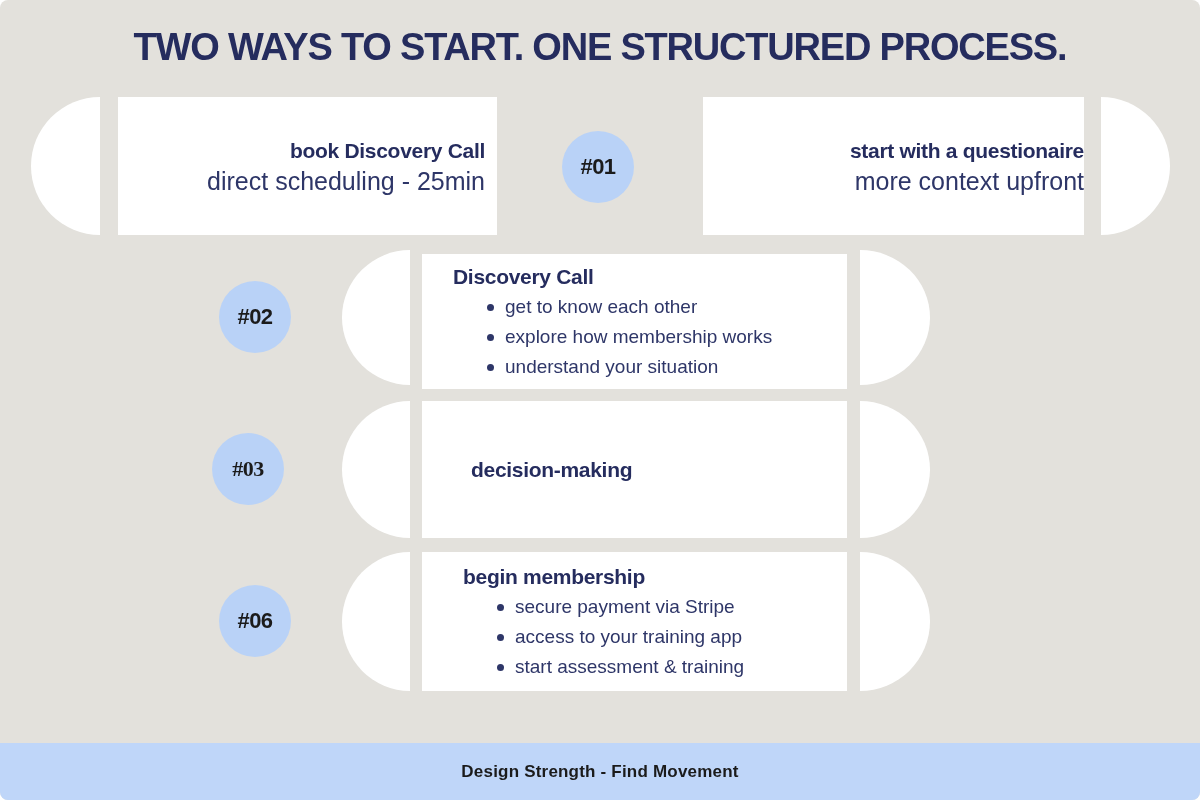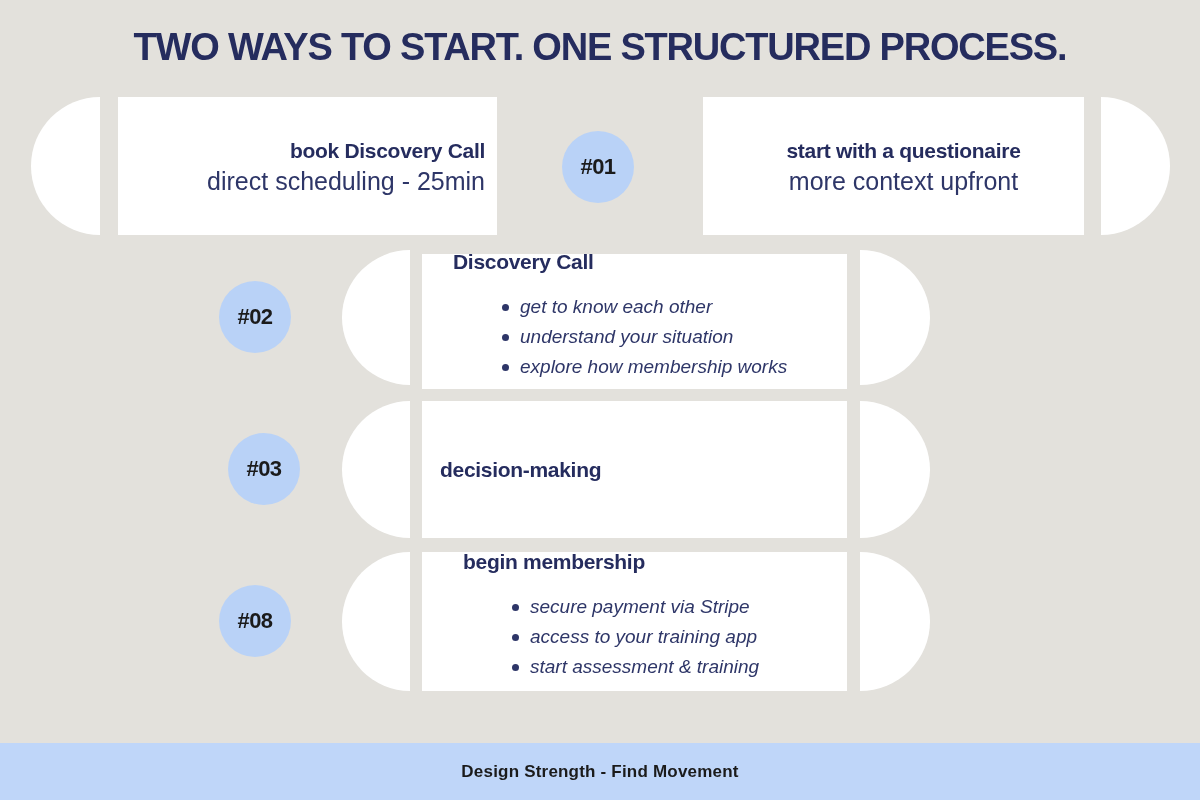--- a/index.html
+++ b/index.html
@@ -3,20 +3,21 @@
 <meta charset="utf-8">
 <style>
   html, body { margin: 0; padding: 0; }
   .canvas {
     position: relative;
     width: 1200px;
     height: 800px;
     overflow: hidden;
     background: var(--background, #e3e1dc);
     font-family: "Liberation Sans", sans-serif;
+    border-radius: 8px;
   }
   .title {
     position: absolute;
     top: 27px; left: 0;
     width: 1200px;
     text-align: center;
     font-size: 38px;
     line-height: 40px;
     font-weight: bold;
     letter-spacing: -1.2px;
@@ -57,23 +58,22 @@
     letter-spacing: -0.3px;
     color: var(--navy_heading, #252c5e);
   }
   .card-sub {
     font-size: 25px;
     line-height: 30px;
     color: var(--navy_text, #2e3668);
   }
   .bullets {
     list-style: none;
-    margin: 15px;
+    margin: 0;
     padding: 0;
-    font-style: italic;
   }
   .bullets li {
     position: relative;
     margin-left: 34px;
     padding-left: 18px;
     font-size: 19px;
     line-height: 30px;
     color: var(--navy_text, #2e3668);
   }
   .bullets li::before {
@@ -81,31 +81,31 @@
     position: absolute;
     left: 0; top: 12px;
     width: 7px; height: 7px;
     border-radius: 50%;
     background: var(--navy_text, #2e3668);
   }
   
   .arc-r1-left  { left: 31px;   top: 97px; width: 69px; height: 138px; }
   .card-1a      { left: 118px;  top: 97px; width: 379px; height: 138px; align-items: flex-end; padding-right: 12px; text-align: left; }
   .badge-1      { left: 562px;  top: 131px; }
-  .card-1b      { left: 703px;  top: 97px; width: 381px; height: 138px; align-items: center; padding-left: 20px; }
+  .card-1b      { left: 703px;  top: 97px; width: 381px; height: 138px; align-items: flex-end; padding-left: 20px; }
   .arc-r1-right { left: 1101px; top: 97px; width: 69px; height: 138px; }
   
   .badge-2 { left: 219px; top: 281px; }
-  .badge-3 { left: 228px; top: 433px; }
+  .badge-3 { left: 212px; top: 433px; font-family: Liberation Serif, serif; }
   .badge-4 { left: 219px; top: 585px; }
   .arc-r2-left  { left: 342px; top: 250px; width: 68px; height: 135px; }
   .card-2       { left: 422px; top: 254px; width: 425px; height: 135px; padding-left: 31px; }
   .arc-r2-right { left: 860px; top: 250px; width: 70px; height: 135px; }
   .arc-r3-left  { left: 342px; top: 401px; width: 68px; height: 137px; }
-  .card-3       { left: 422px; top: 401px; width: 425px; height: 137px; padding-left: 18px; }
+  .card-3       { left: 422px; top: 401px; width: 425px; height: 137px; padding-left: 49px; }
   .arc-r3-right { left: 860px; top: 401px; width: 70px; height: 137px; }
   .arc-r4-left  { left: 342px; top: 552px; width: 68px; height: 139px; }
   .card-4       { left: 422px; top: 552px; width: 425px; height: 139px; padding-left: 41px; }
   .arc-r4-right { left: 860px; top: 552px; width: 70px; height: 139px; }
   .footer-bar {
     position: absolute;
     left: 0; top: 743px;
     width: 1200px; height: 57px;
     background: var(--footer_blue, #bfd6f9);
     display: flex;
@@ -140,37 +140,37 @@
 
   <div class="arc right-round arc-r1-right"></div>
 
   <div class="badge badge-2">#02</div>
   <div class="arc left-round arc-r2-left"></div>
 
   <div class="card card-2">
     <div class="card-heading">Discovery Call</div>
     <ul class="bullets">
       <li>get to know each other</li>
+      <li>explore how membership works</li>
       <li>understand your situation</li>
-      <li>explore how membership works</li>
     </ul>
   </div>
 
   <div class="arc right-round arc-r2-right"></div>
 
   <div class="badge badge-3">#03</div>
   <div class="arc left-round arc-r3-left"></div>
 
   <div class="card card-3">
     <div class="card-heading">decision-making</div>
   </div>
 
   <div class="arc right-round arc-r3-right"></div>
 
-  <div class="badge badge-4">#08</div>
+  <div class="badge badge-4">#06</div>
   <div class="arc left-round arc-r4-left"></div>
 
   <div class="card card-4">
     <div class="card-heading">begin membership</div>
     <ul class="bullets">
       <li>secure payment via Stripe</li>
       <li>access to your training app</li>
       <li>start assessment &amp; training</li>
     </ul>
   </div>

